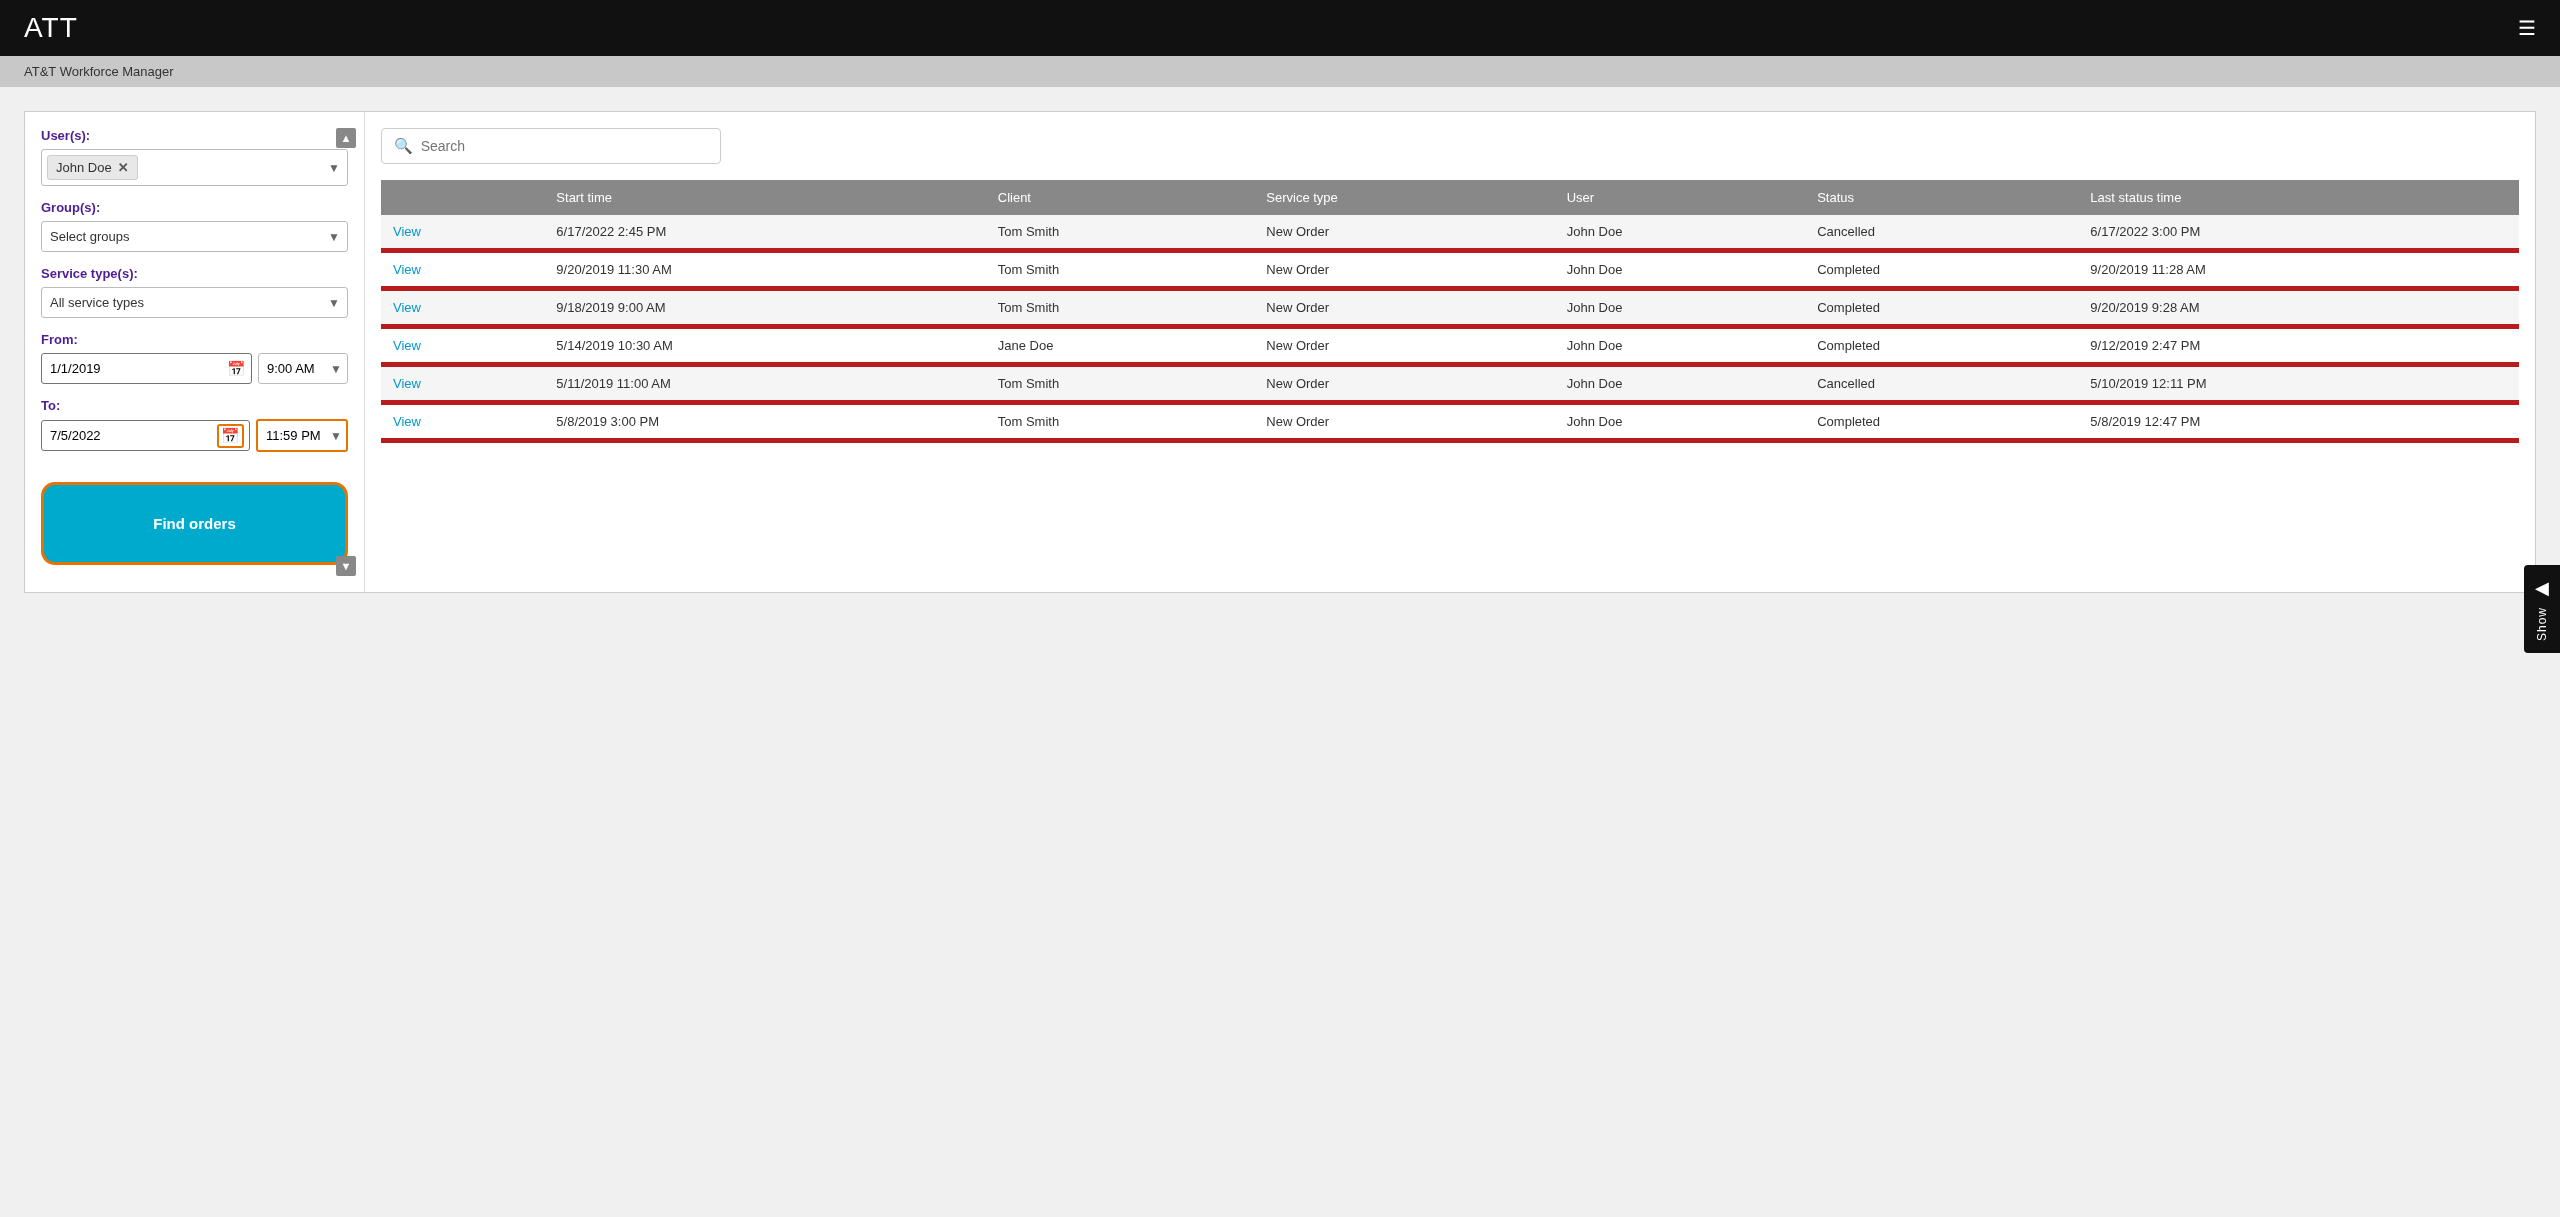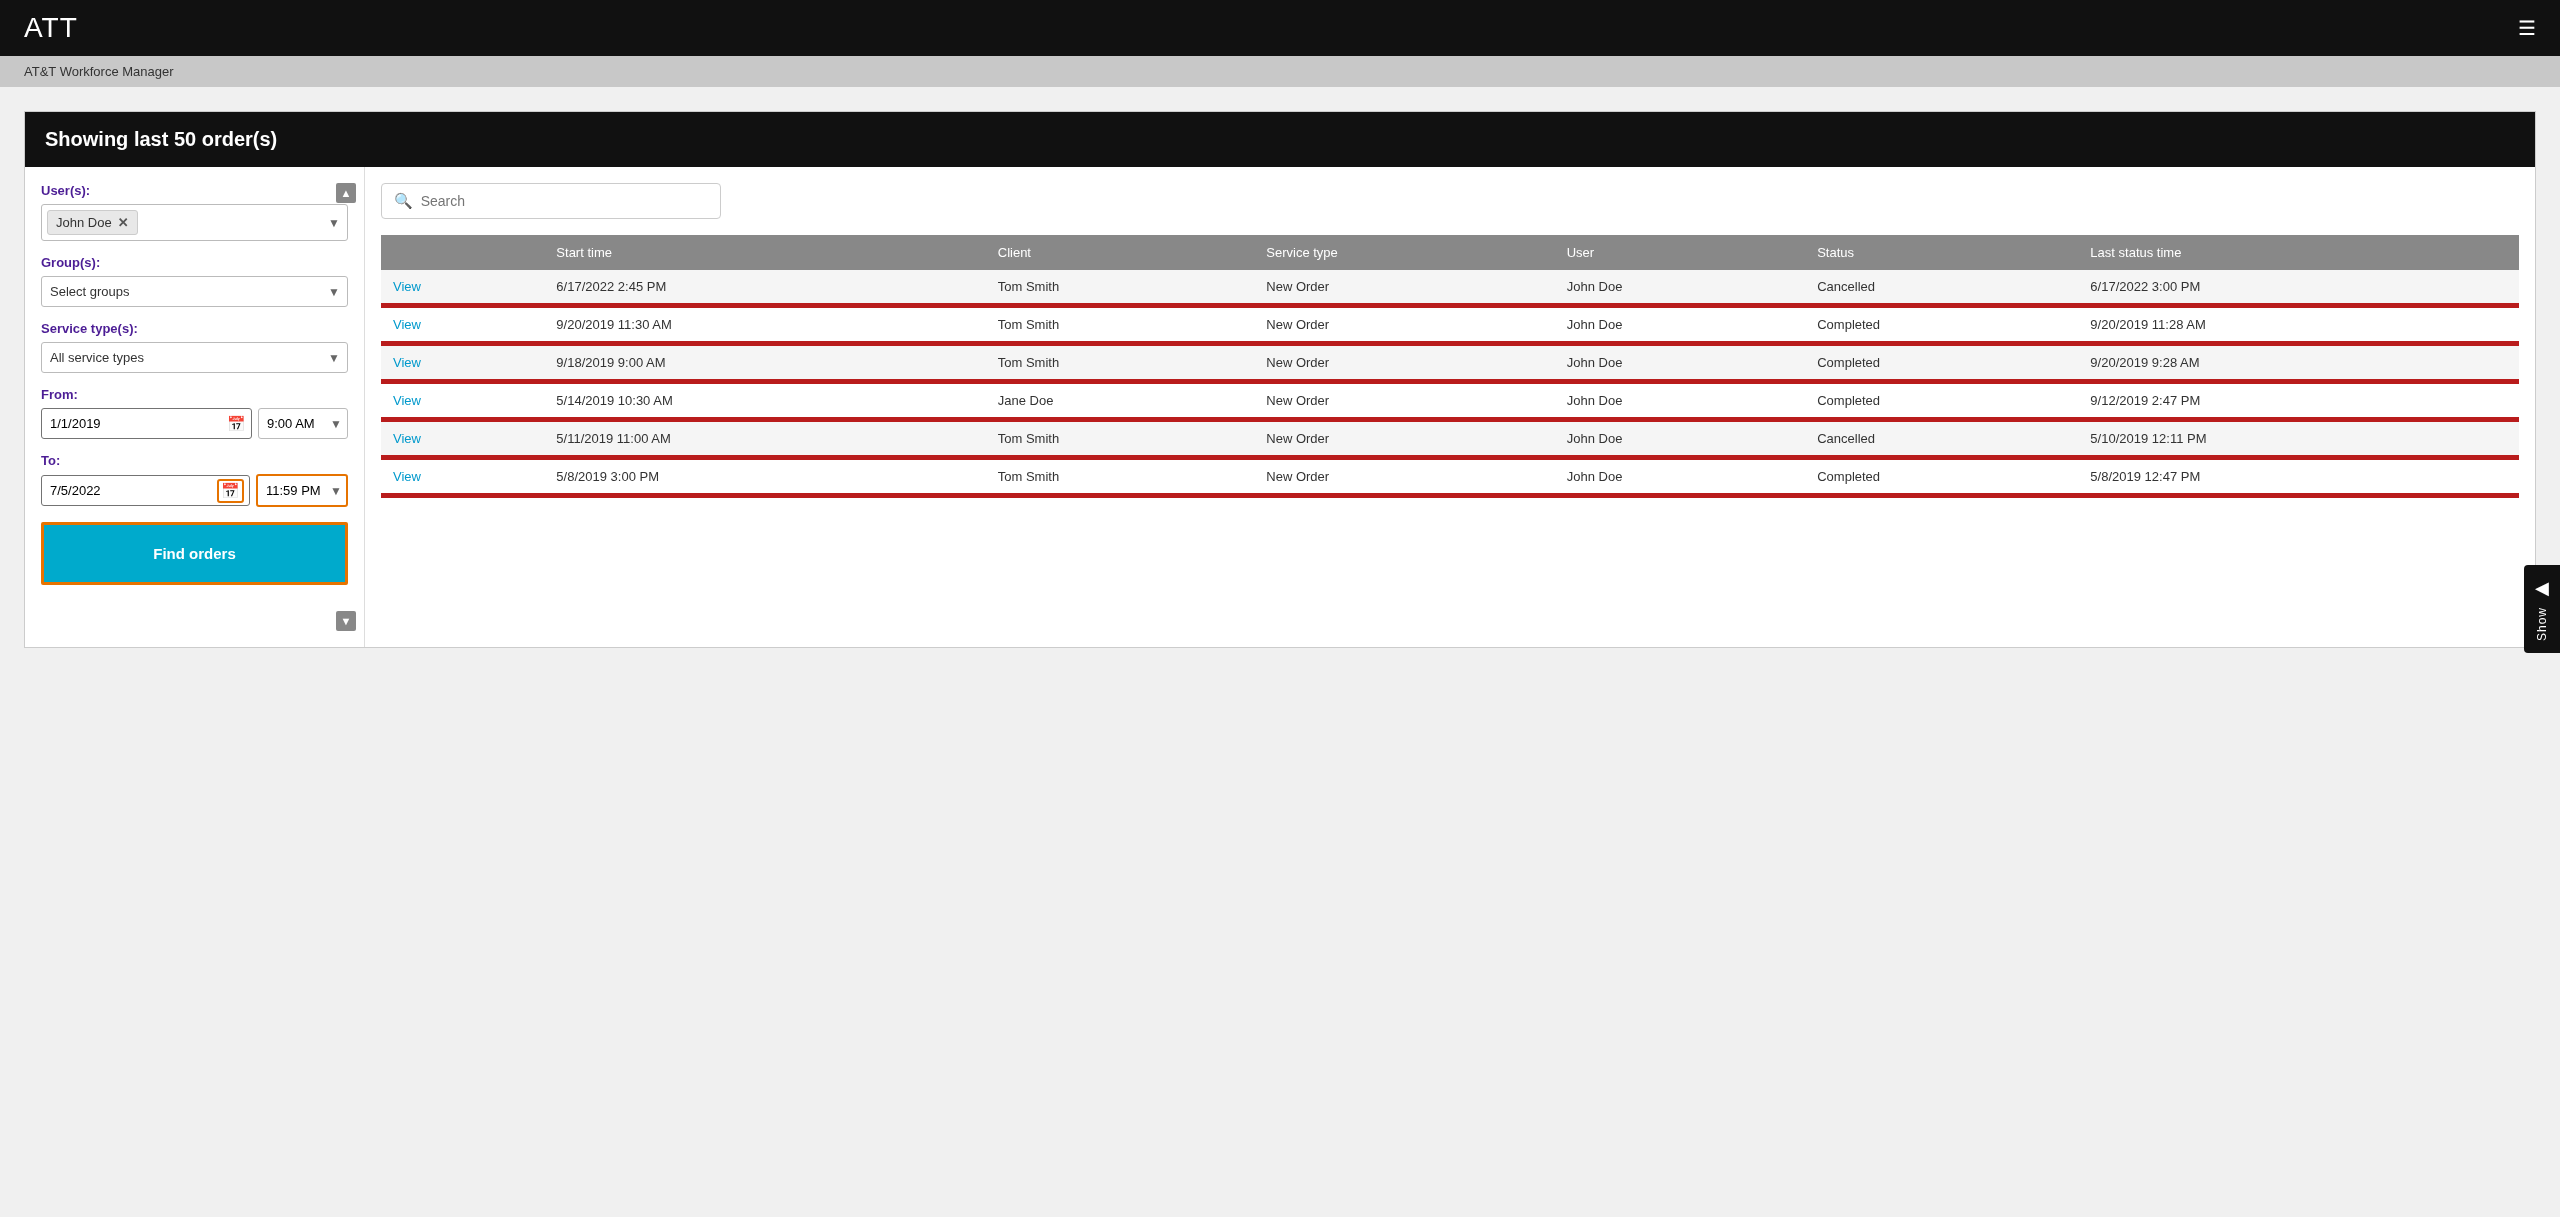--- a/index.html
+++ b/index.html
@@ -211,29 +211,29 @@
       right: 6px;
       top: 50%;
       transform: translateY(-50%);
       pointer-events: none;
       font-size: 12px;
       color: #666;
     }
 
     .find-orders-btn {
       width: 100%;
-      padding: 20px;
+      padding: 30px;
       background: #00aacc;
       color: #fff;
       border: 3px solid #e67300;
-      border-radius: 2px;
+      border-radius: 14px;
       font-size: 15px;
       font-weight: bold;
       cursor: pointer;
-      margin-top: 1px;
+      margin-top: 16px;
     }
 
     
     .sidebar-scroll-up, .sidebar-scroll-down {
       position: absolute;
       right: 8px;
       width: 20px;
       height: 20px;
       background: #888;
       color: #fff;
@@ -343,21 +343,20 @@
 </nav>
 
 <div class="sub-nav">
   <span>AT&amp;T Workforce Manager</span>
 </div>
 
 <div class="page-content">
 
   <div class="main-panel">
 
-    <div class="panel-header">Showing last 50 order(s)</div>
 
     <div class="panel-body">
 
       <div class="filter-sidebar">
         <div class="sidebar-scroll-up">▲</div>
 
         
         <div class="filter-label">User(s):</div>
         <div class="user-select-wrapper">
           <div class="user-select-box">

